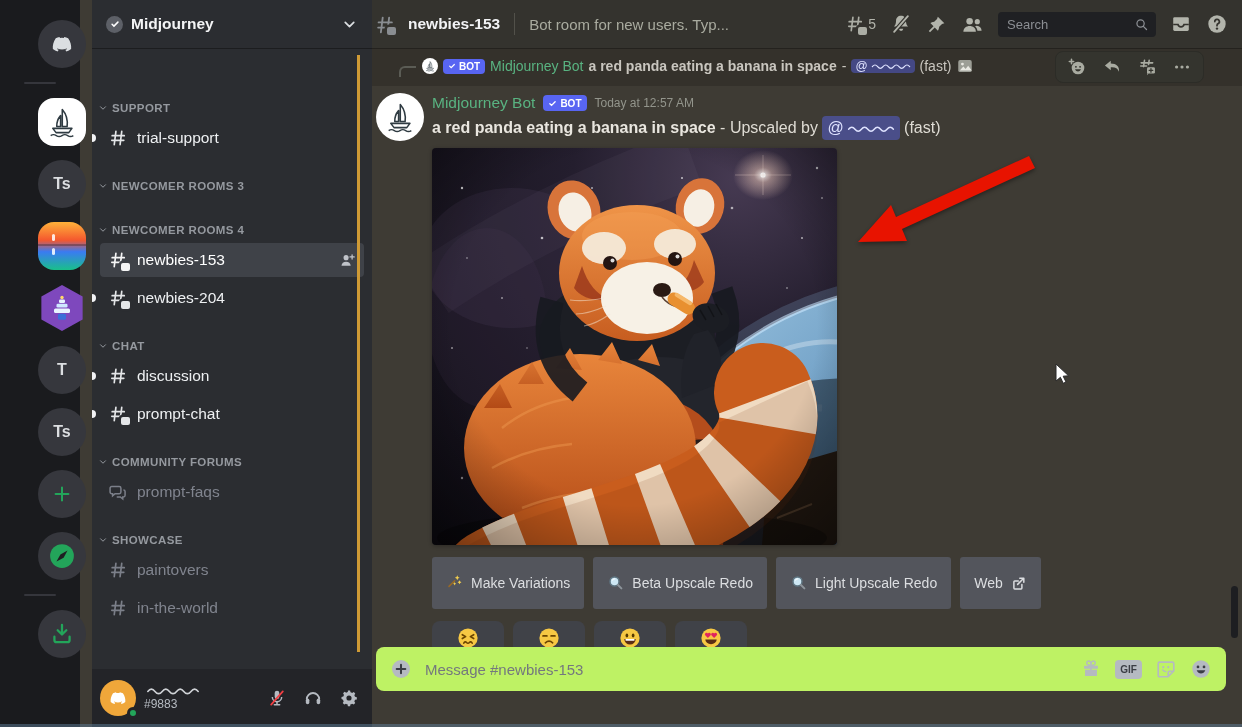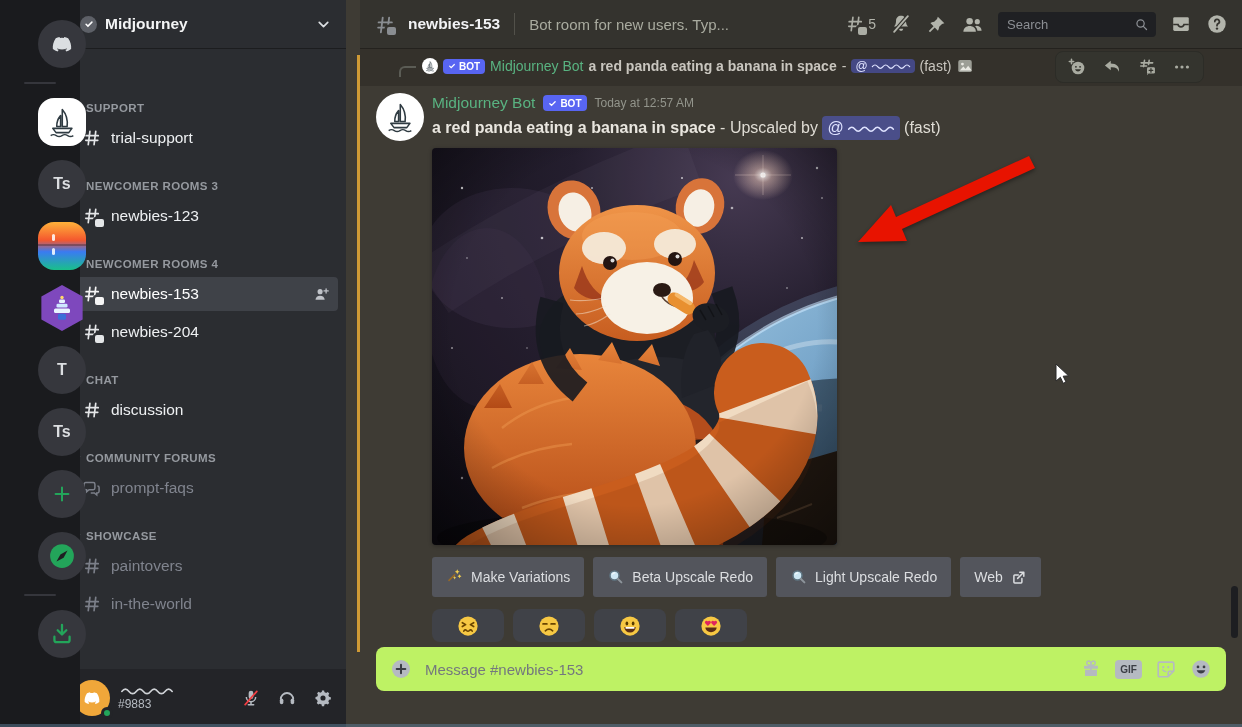--- a/index.html
+++ b/index.html
@@ -21,21 +21,21 @@
   .pill.active{height:40px;}
   .pill.dot{height:8px;}
   .fridge{background:linear-gradient(180deg,#ffb23a 0%,#f4572e 38%,#3a7bf2 62%,#19c08a 100%);position:relative;}
   .fridge i{position:absolute;left:14px;width:3px;height:7px;border-radius:2px;background:rgba(255,255,255,.85);}
   .fridge i.h1{top:12px;} .fridge i.h2{top:26px;}
   .fridge .split{position:absolute;left:0;right:0;top:46%;height:2px;background:rgba(0,0,0,.25);}
   .hexa{clip-path:polygon(50% 2%,93% 26%,93% 74%,50% 98%,7% 74%,7% 26%);background:#7e48bd;}
   .green{color:#23a55a;}
 
   
-  .sidebar{position:absolute;left:66px;top:0;bottom:0;width:280px;background:#2b2d31;z-index:4;display:flex;flex-direction:column;}
+  .sidebar{position:absolute;left:92px;top:0;bottom:0;width:280px;background:#2b2d31;z-index:4;display:flex;flex-direction:column;}
   .guild-header{height:48px;flex:0 0 auto;display:flex;align-items:center;gap:8px;padding:0 14px;
                 box-shadow:0 1px 0 rgba(0,0,0,.35);cursor:pointer;}
   .guild-check{width:17px;height:17px;border-radius:50%;background:#5d6067;display:flex;align-items:center;justify-content:center;flex:0 0 auto;}
   .guild-name{color:#f3f4f5;font-size:15.5px;font-weight:700;flex:1;}
   .channels{flex:1;overflow:hidden;padding-top:12px;position:relative;margin-top:35px;}
   .cat{display:flex;align-items:center;gap:4px;height:26px;padding-left:6px;color:#95999f;cursor:pointer;}
   .cat.mt{margin-top:18px;}
   .cat span{font-size:11.5px;font-weight:700;letter-spacing:.4px;}
   .chan{position:relative;display:flex;align-items:center;gap:9px;height:34px;margin:0 8px 4px;padding:0 8px;border-radius:4px;
         color:#80848e;font-size:15.5px;cursor:pointer;}
@@ -96,21 +96,21 @@
   .msg-avatar{position:absolute;left:16px;top:0;width:48px;height:48px;border-radius:50%;background:#fff;
               display:flex;align-items:center;justify-content:center;cursor:pointer;}
   .msg-head{display:flex;align-items:center;gap:8px;height:20px;}
   .msg-author{font-size:15.5px;font-weight:500;cursor:pointer;}
   .timestamp{font-size:12px;color:#93958c;}
   .msg-body{margin-top:3px;font-size:16px;color:#dfdcd4;line-height:22px;}
   .msg-body .bold{font-weight:700;color:#e9e6df;}
 
   .gen-image{margin-top:8px;width:405px;height:397px;border-radius:4px;overflow:hidden;cursor:pointer;box-shadow:0 1px 4px rgba(0,0,0,.3);}
   .actions{display:flex;gap:9px;margin-top:12px;}
-  .abtn{height:40px;display:inline-flex;align-items:center;gap:7px;padding:0 14px;background:#53555c;border:none;
+  .abtn{height:52px;display:inline-flex;align-items:center;gap:7px;padding:0 14px;background:#53555c;border:none;
         border-radius:3px;color:#dcdee1;font-size:14px;font-weight:500;font-family:inherit;cursor:pointer;}
   .reactions{display:flex;gap:9px;margin-top:12px;}
   .reaction{width:72px;height:33px;background:#404248;border:none;border-radius:8px;display:flex;align-items:center;justify-content:center;cursor:pointer;}
 
   .composer{position:absolute;left:16px;right:16px;bottom:36px;height:44px;background:#bef264;border-radius:8px;
             display:flex;align-items:center;padding:0 14px;gap:13px;z-index:3;}
   .composer .ph{flex:1;color:#74787e;font-size:15px;cursor:text;white-space:nowrap;overflow:hidden;}
   .cbtn{color:#b5bac1;cursor:pointer;flex:0 0 auto;display:flex;align-items:center;justify-content:center;}
   .gifbadge{width:27px;height:19px;border-radius:4px;background:#b5bac1;color:#3a3d44;font-size:10px;font-weight:800;
             display:flex;align-items:center;justify-content:center;cursor:pointer;}
@@ -402,69 +402,69 @@
           </svg>
         <span class="nm">trial-support</span>
       </div>
 
       <div class="cat mt">
         <svg class="ic" width="10" height="10">
             <use href="#sym-chev"></use>
           </svg>
         <span>NEWCOMER ROOMS 3</span>
       </div>
+
+      <div class="cat mt">
+        <svg class="ic" width="10" height="10">
+            <use href="#sym-chev"></use>
+          </svg>
+        <span>NEWCOMER ROOMS 4</span>
+      </div>
+      <div class="chan selected">
+        <span class="chanicon">
+          <svg class="ic" width="20" height="20">
+              <use href="#sym-hash"></use>
+            </svg>
+            <span class="bubble"></span>
+        </span>
+        <span class="nm">newbies-153</span>
+        <svg class="ic" width="17" height="17" style="color:#c0c3c9">
+            <use href="#sym-personadd"></use>
+          </svg>
+      </div>
       <div class="chan unread">
         <span class="chanicon">
           <svg class="ic" width="20" height="20">
               <use href="#sym-hash"></use>
             </svg>
             <span class="bubble"></span>
         </span>
-        <span class="nm">newbies-123</span>
+        <span class="nm">newbies-204</span>
       </div>
 
       <div class="cat mt">
         <svg class="ic" width="10" height="10">
             <use href="#sym-chev"></use>
           </svg>
-        <span>NEWCOMER ROOMS 4</span>
-      </div>
-      <div class="chan selected">
-        <span class="chanicon">
-          <svg class="ic" width="20" height="20">
-              <use href="#sym-hash"></use>
-            </svg>
-            <span class="bubble"></span>
-        </span>
-        <span class="nm">newbies-153</span>
-        <svg class="ic" width="17" height="17" style="color:#c0c3c9">
-            <use href="#sym-personadd"></use>
-          </svg>
+        <span>CHAT</span>
+      </div>
+      <div class="chan unread">
+        <svg class="chanicon ic">
+            <use href="#sym-hash"></use>
+          </svg>
+        <span class="nm">discussion</span>
       </div>
       <div class="chan unread">
         <span class="chanicon">
           <svg class="ic" width="20" height="20">
               <use href="#sym-hash"></use>
             </svg>
             <span class="bubble"></span>
         </span>
-        <span class="nm">newbies-204</span>
-      </div>
-
-      <div class="cat mt">
-        <svg class="ic" width="10" height="10">
-            <use href="#sym-chev"></use>
-          </svg>
-        <span>CHAT</span>
-      </div>
-      <div class="chan unread">
-        <svg class="chanicon ic">
-            <use href="#sym-hash"></use>
-          </svg>
-        <span class="nm">discussion</span>
+        <span class="nm">prompt-chat</span>
       </div>
 
       <div class="cat mt">
         <svg class="ic" width="10" height="10">
             <use href="#sym-chev"></use>
           </svg>
         <span>COMMUNITY FORUMS</span>
       </div>
       <div class="chan">
         <svg class="chanicon ic">

